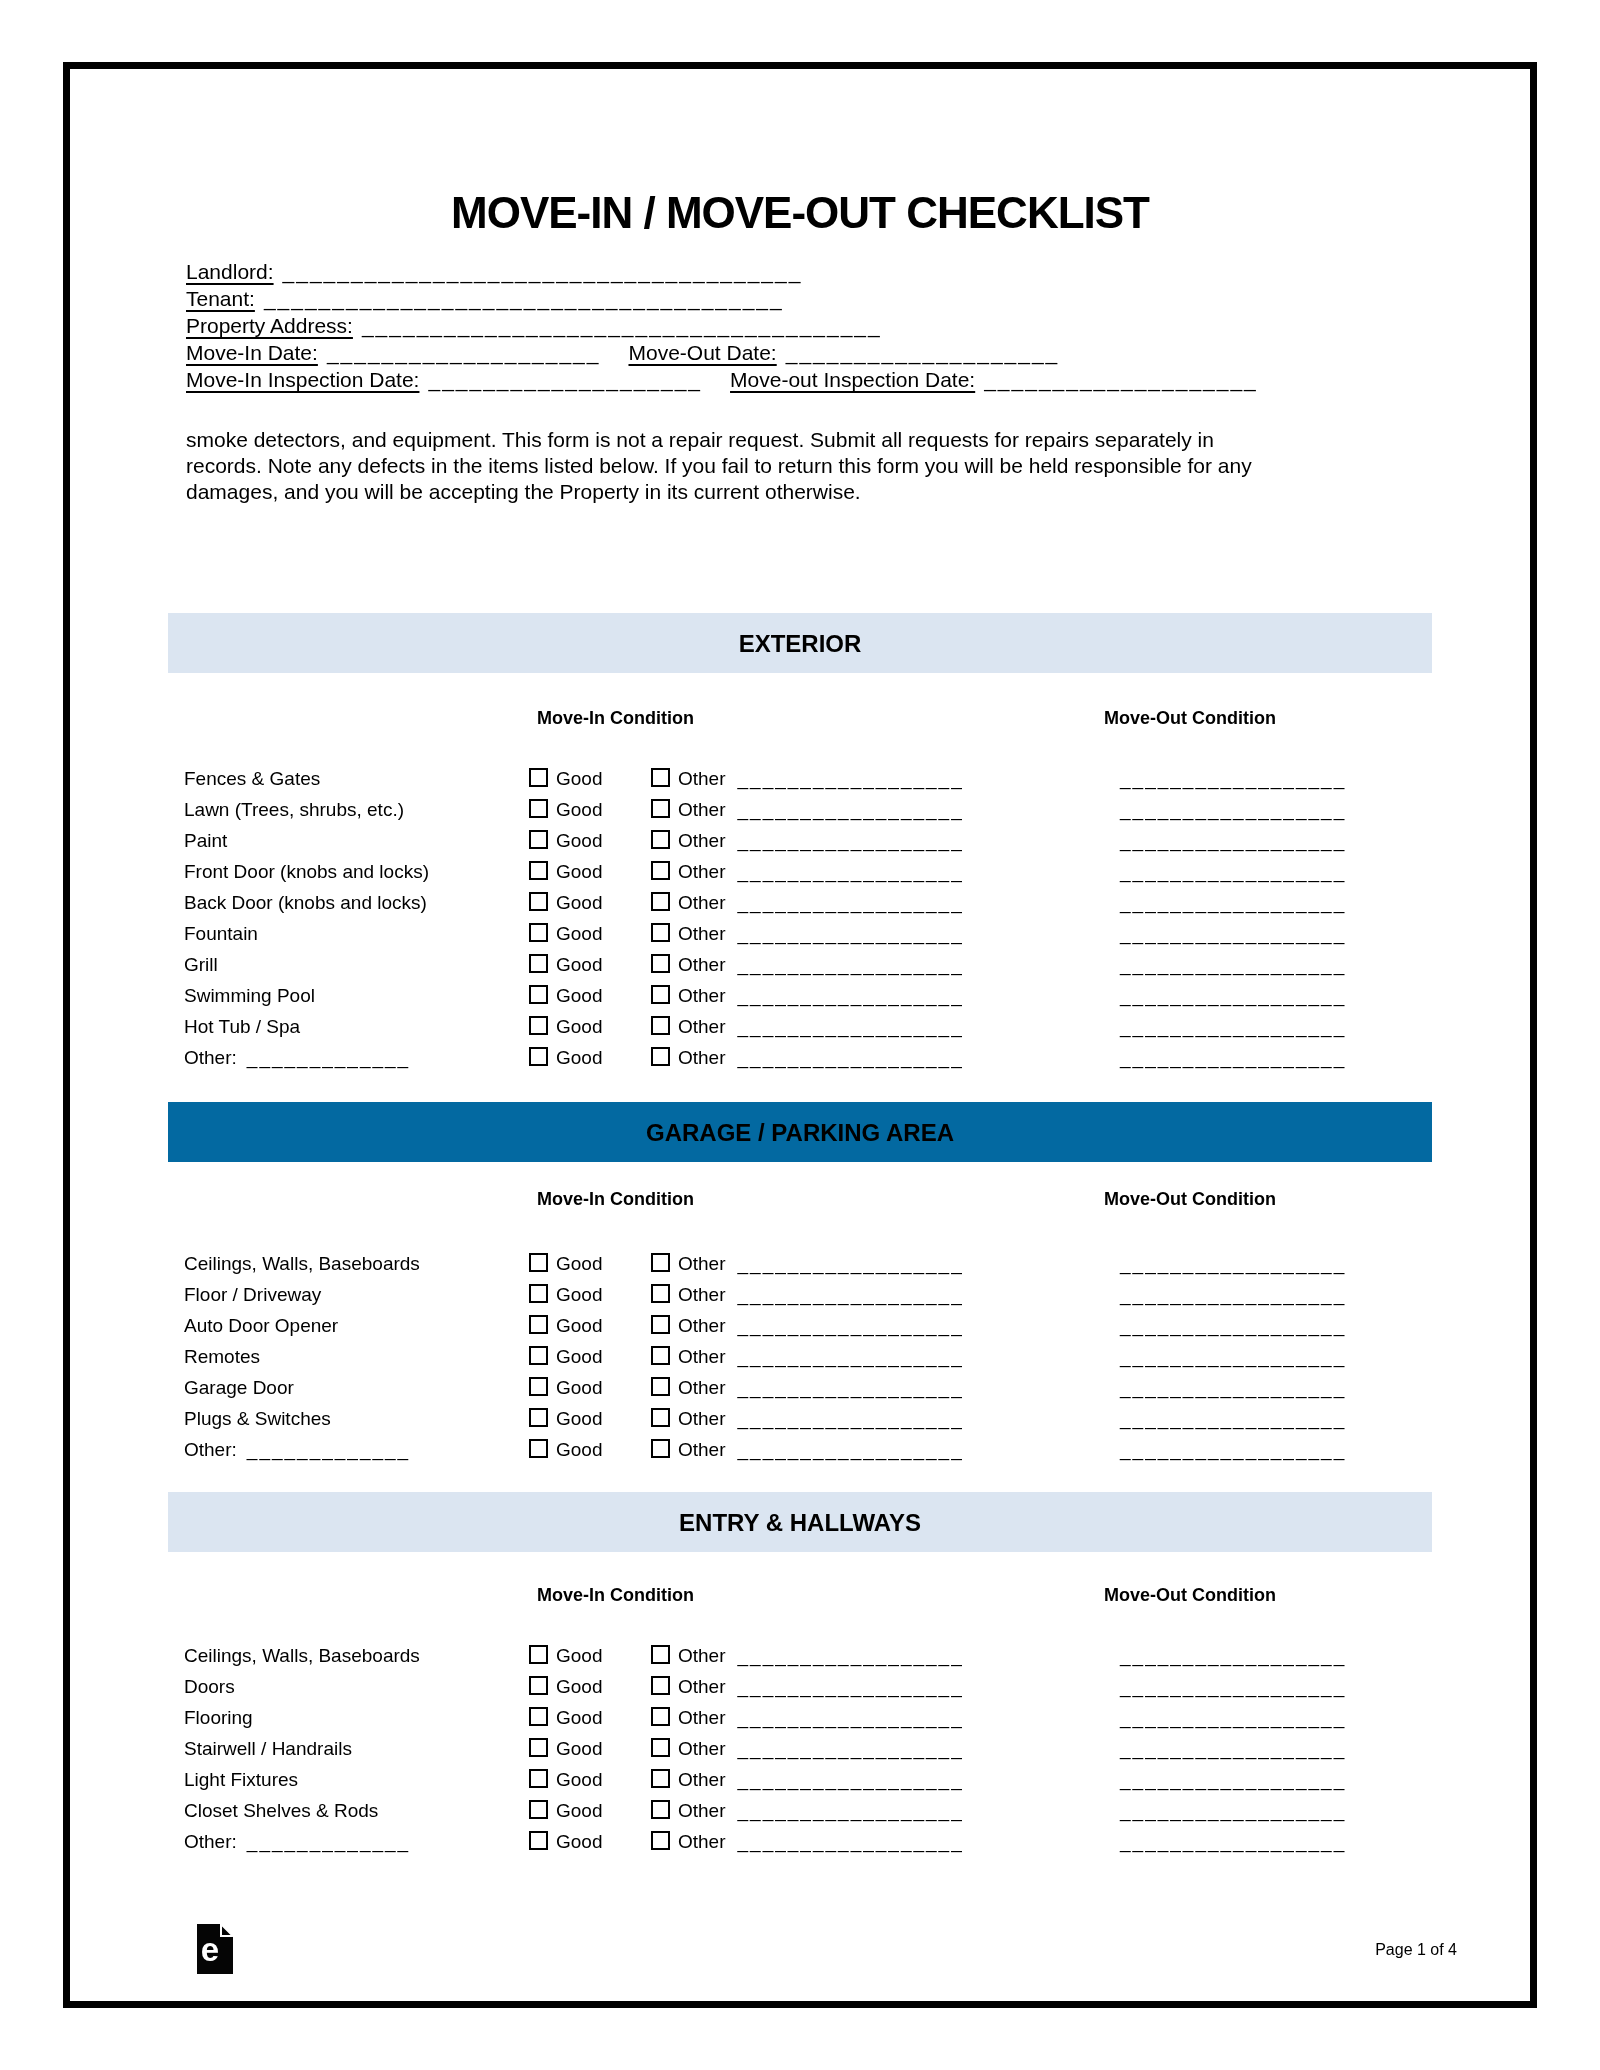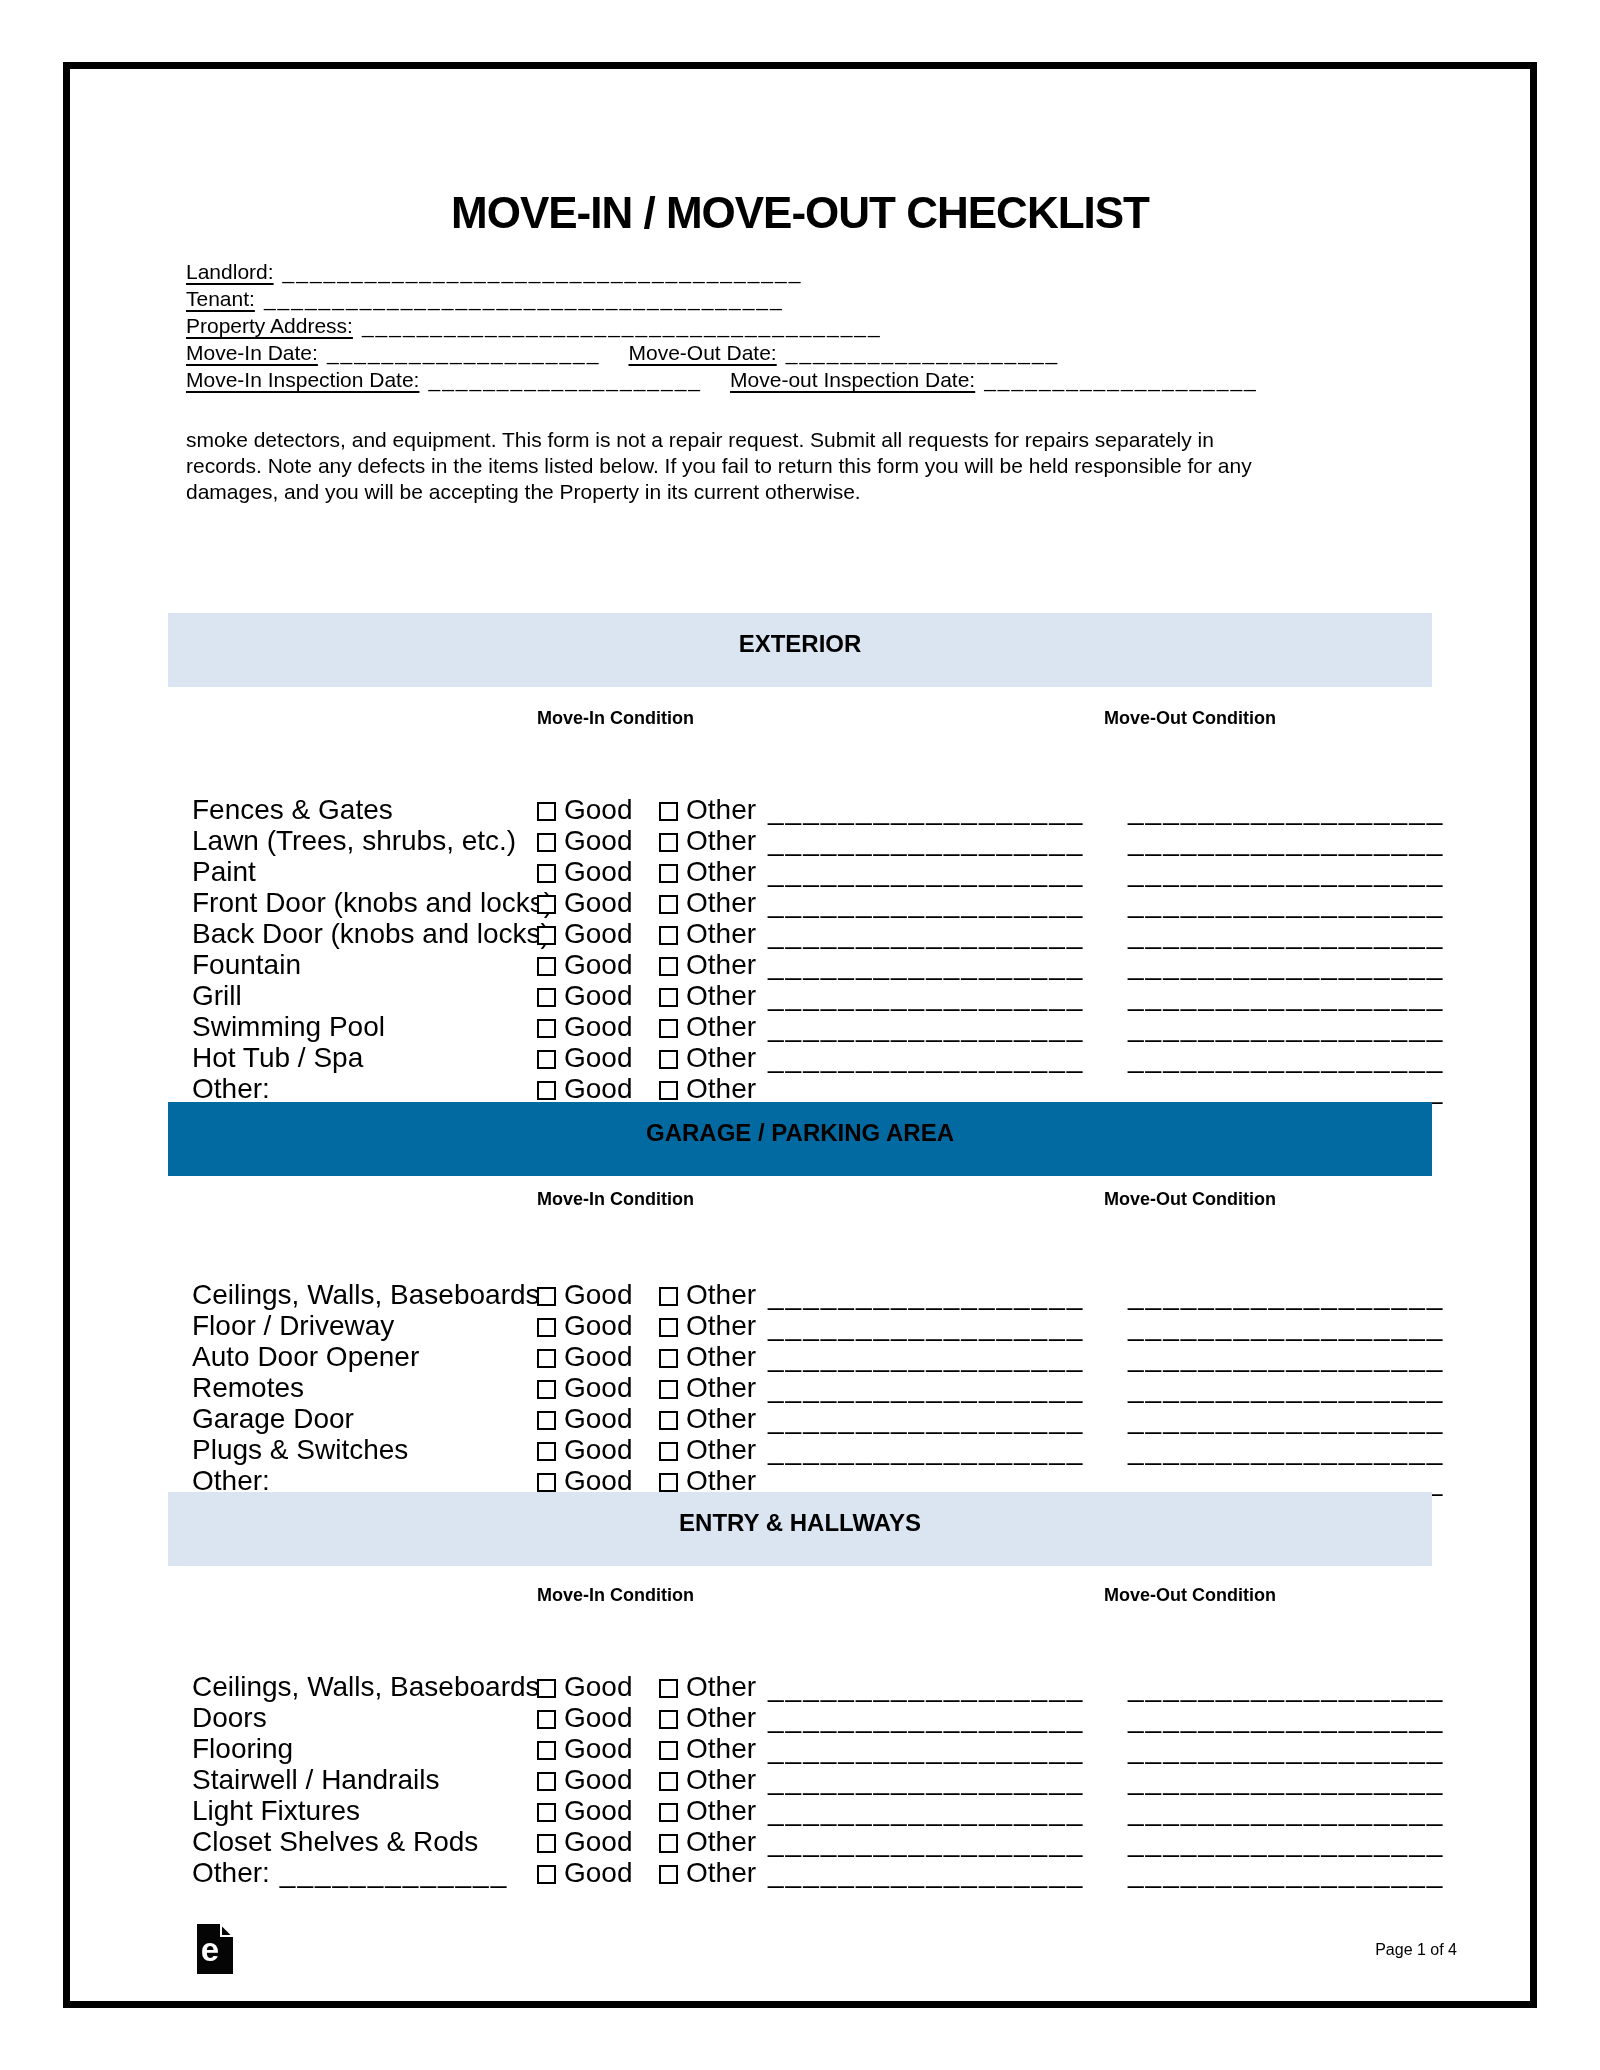--- a/index.html
+++ b/index.html
@@ -12,25 +12,25 @@
     border:7px solid #000;box-sizing:border-box;}
   .title{position:absolute;left:0;top:188px;width:1600px;text-align:center;
     font-size:44px;font-weight:bold;letter-spacing:-1px;}
   #fields{position:absolute;left:186px;top:258px;width:1300px;}
   .fline{position:absolute;left:0;height:27px;line-height:27px;font-size:21px;white-space:nowrap;}
   .fseg{margin-right:28px;}
   .flabel{text-decoration:underline;text-underline-offset:4px;margin-right:9px;}
   .blank{letter-spacing:2px;}
   .disclaimer{position:absolute;left:186px;top:427px;width:1300px;font-size:21px;line-height:26px;}
   .b{font-weight:bold;}
-  .band{position:absolute;left:168px;width:1264px;height:74px;line-height:62px;
+  .band{position:absolute;left:168px;width:1264px;height:60px;line-height:62px;
     text-align:center;font-weight:bold;font-size:24px;background:#dbe5f1;}
   .colhead{position:absolute;font-weight:bold;font-size:18px;height:26px;line-height:26px;white-space:nowrap;}
-  .crow{position:absolute;left:192px;width:1240px;height:31px;line-height:31px;
-    font-size:28px;white-space:nowrap;margin-top:31px;}
+  .crow{position:absolute;left:184px;width:1240px;height:31px;line-height:31px;
+    font-size:19px;white-space:nowrap;}
   .rlabel{position:absolute;left:0;}
   .cbg{position:absolute;}
   .cbg.g{left:345px;}
   .cbg.o{left:467px;}
   .cbox{display:inline-block;width:15px;height:15px;border:2px solid #000;
     vertical-align:-2px;margin-right:8px;background:#fff;}
   .oblank{margin-left:12px;}
   .lblank{margin-left:10px;}
   .mo{position:absolute;left:936px;}
   .logo{position:absolute;left:197px;top:1924px;width:36px;height:50px;}

